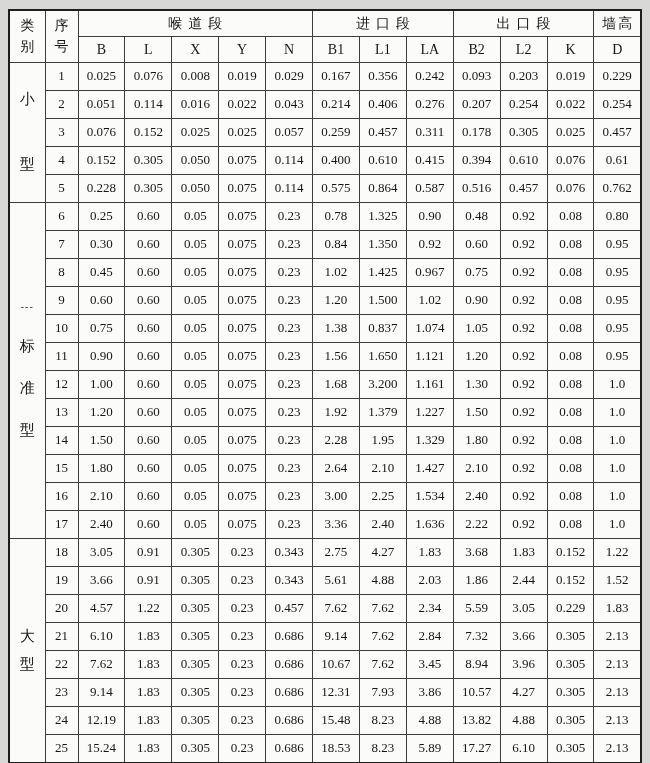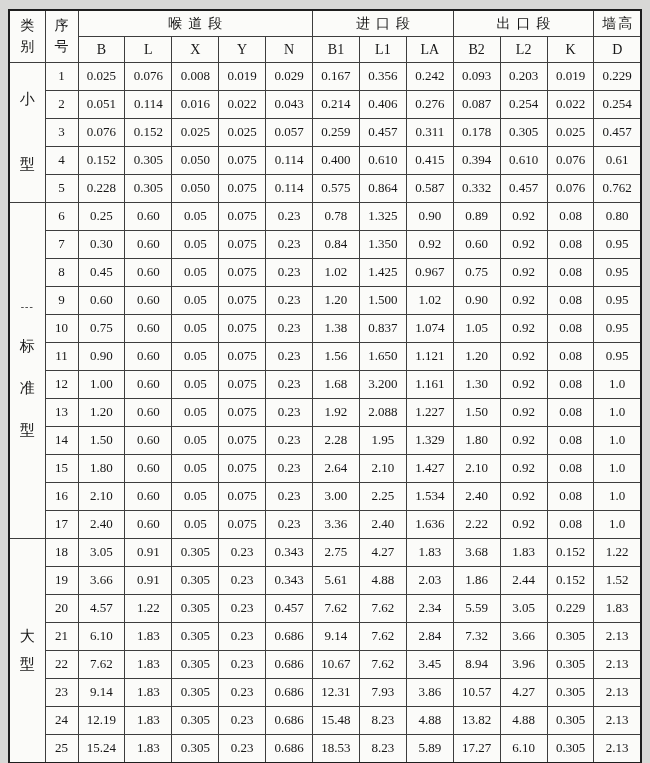--- a/index.html
+++ b/index.html
@@ -122,21 +122,21 @@
         <tr>
           <td class="serial"><span>2</span></td>
           <td><span>0.051</span></td>
           <td><span>0.114</span></td>
           <td><span>0.016</span></td>
           <td><span>0.022</span></td>
           <td><span>0.043</span></td>
           <td><span>0.214</span></td>
           <td><span>0.406</span></td>
           <td><span>0.276</span></td>
-          <td><span>0.087</span></td>
+          <td><span>0.207</span></td>
           <td><span>0.254</span></td>
           <td><span>0.022</span></td>
           <td><span>0.254</span></td>
         </tr>
         <tr>
           <td class="serial"><span>3</span></td>
           <td><span>0.076</span></td>
           <td><span>0.152</span></td>
           <td><span>0.025</span></td>
           <td><span>0.025</span></td>
@@ -167,21 +167,21 @@
         <tr>
           <td class="serial"><span>5</span></td>
           <td><span>0.228</span></td>
           <td><span>0.305</span></td>
           <td><span>0.050</span></td>
           <td><span>0.075</span></td>
           <td><span>0.114</span></td>
           <td><span>0.575</span></td>
           <td><span>0.864</span></td>
           <td><span>0.587</span></td>
-          <td><span>0.332</span></td>
+          <td><span>0.516</span></td>
           <td><span>0.457</span></td>
           <td><span>0.076</span></td>
           <td><span>0.762</span></td>
         </tr>
         <tr>
           <td class="catcell s1" rowspan="12">
             <div class="catwrap">
               <span class="dash">---</span>
               <span>标</span>
               <span>准</span>
@@ -190,21 +190,21 @@
           </td>
           <td class="serial"><span>6</span></td>
           <td><span>0.25</span></td>
           <td><span>0.60</span></td>
           <td><span>0.05</span></td>
           <td><span>0.075</span></td>
           <td><span>0.23</span></td>
           <td><span>0.78</span></td>
           <td><span>1.325</span></td>
           <td><span>0.90</span></td>
-          <td><span>0.89</span></td>
+          <td><span>0.48</span></td>
           <td><span>0.92</span></td>
           <td><span>0.08</span></td>
           <td><span>0.80</span></td>
         </tr>
         <tr>
           <td class="serial"><span>7</span></td>
           <td><span>0.30</span></td>
           <td><span>0.60</span></td>
           <td><span>0.05</span></td>
           <td><span>0.075</span></td>
@@ -293,21 +293,21 @@
           <td><span>1.0</span></td>
         </tr>
         <tr>
           <td class="serial"><span>13</span></td>
           <td><span>1.20</span></td>
           <td><span>0.60</span></td>
           <td><span>0.05</span></td>
           <td><span>0.075</span></td>
           <td><span>0.23</span></td>
           <td><span>1.92</span></td>
-          <td><span>2.088</span></td>
+          <td><span>1.379</span></td>
           <td><span>1.227</span></td>
           <td><span>1.50</span></td>
           <td><span>0.92</span></td>
           <td><span>0.08</span></td>
           <td><span>1.0</span></td>
         </tr>
         <tr>
           <td class="serial"><span>14</span></td>
           <td><span>1.50</span></td>
           <td><span>0.60</span></td>

